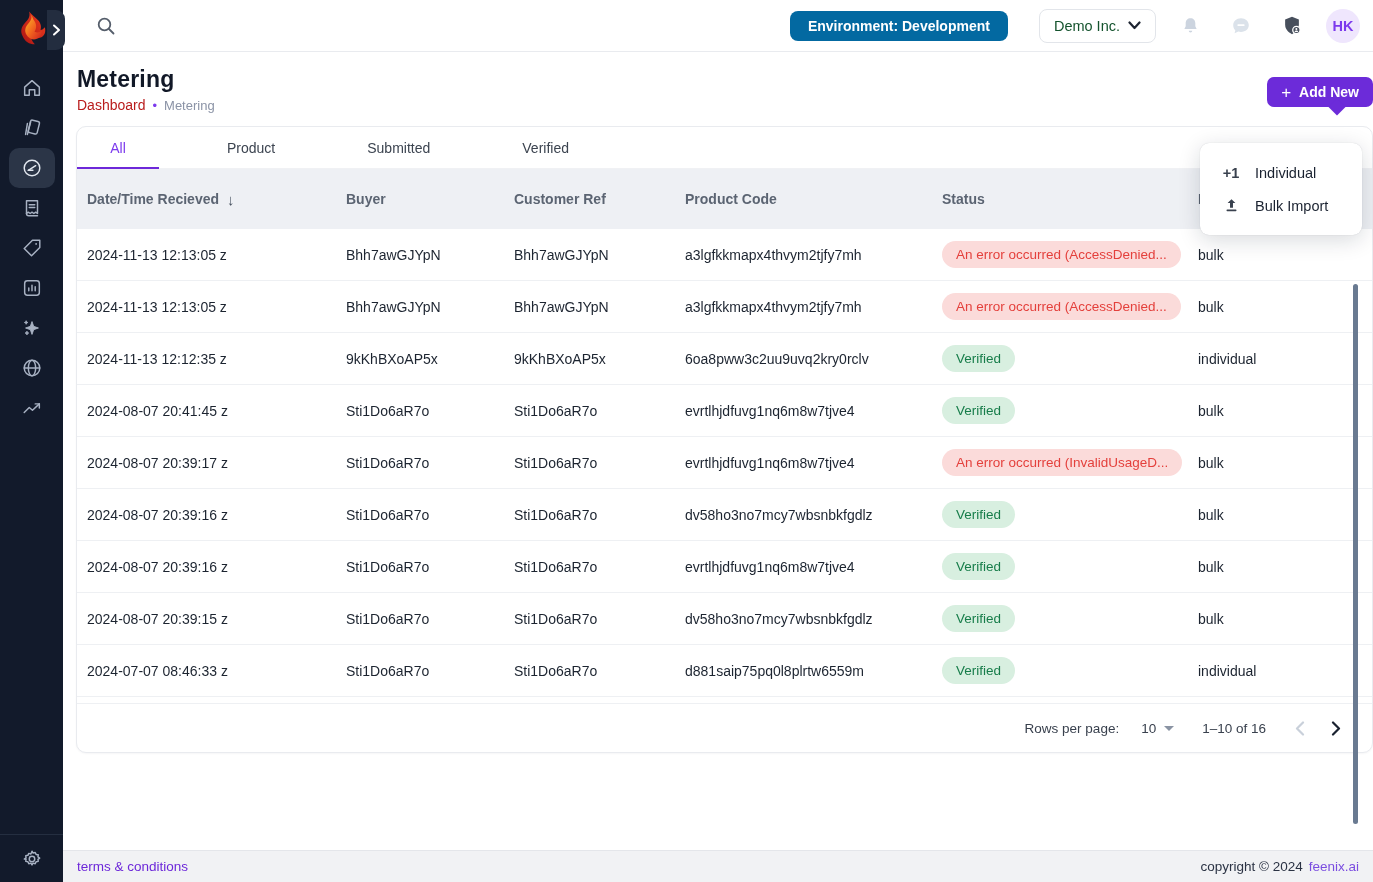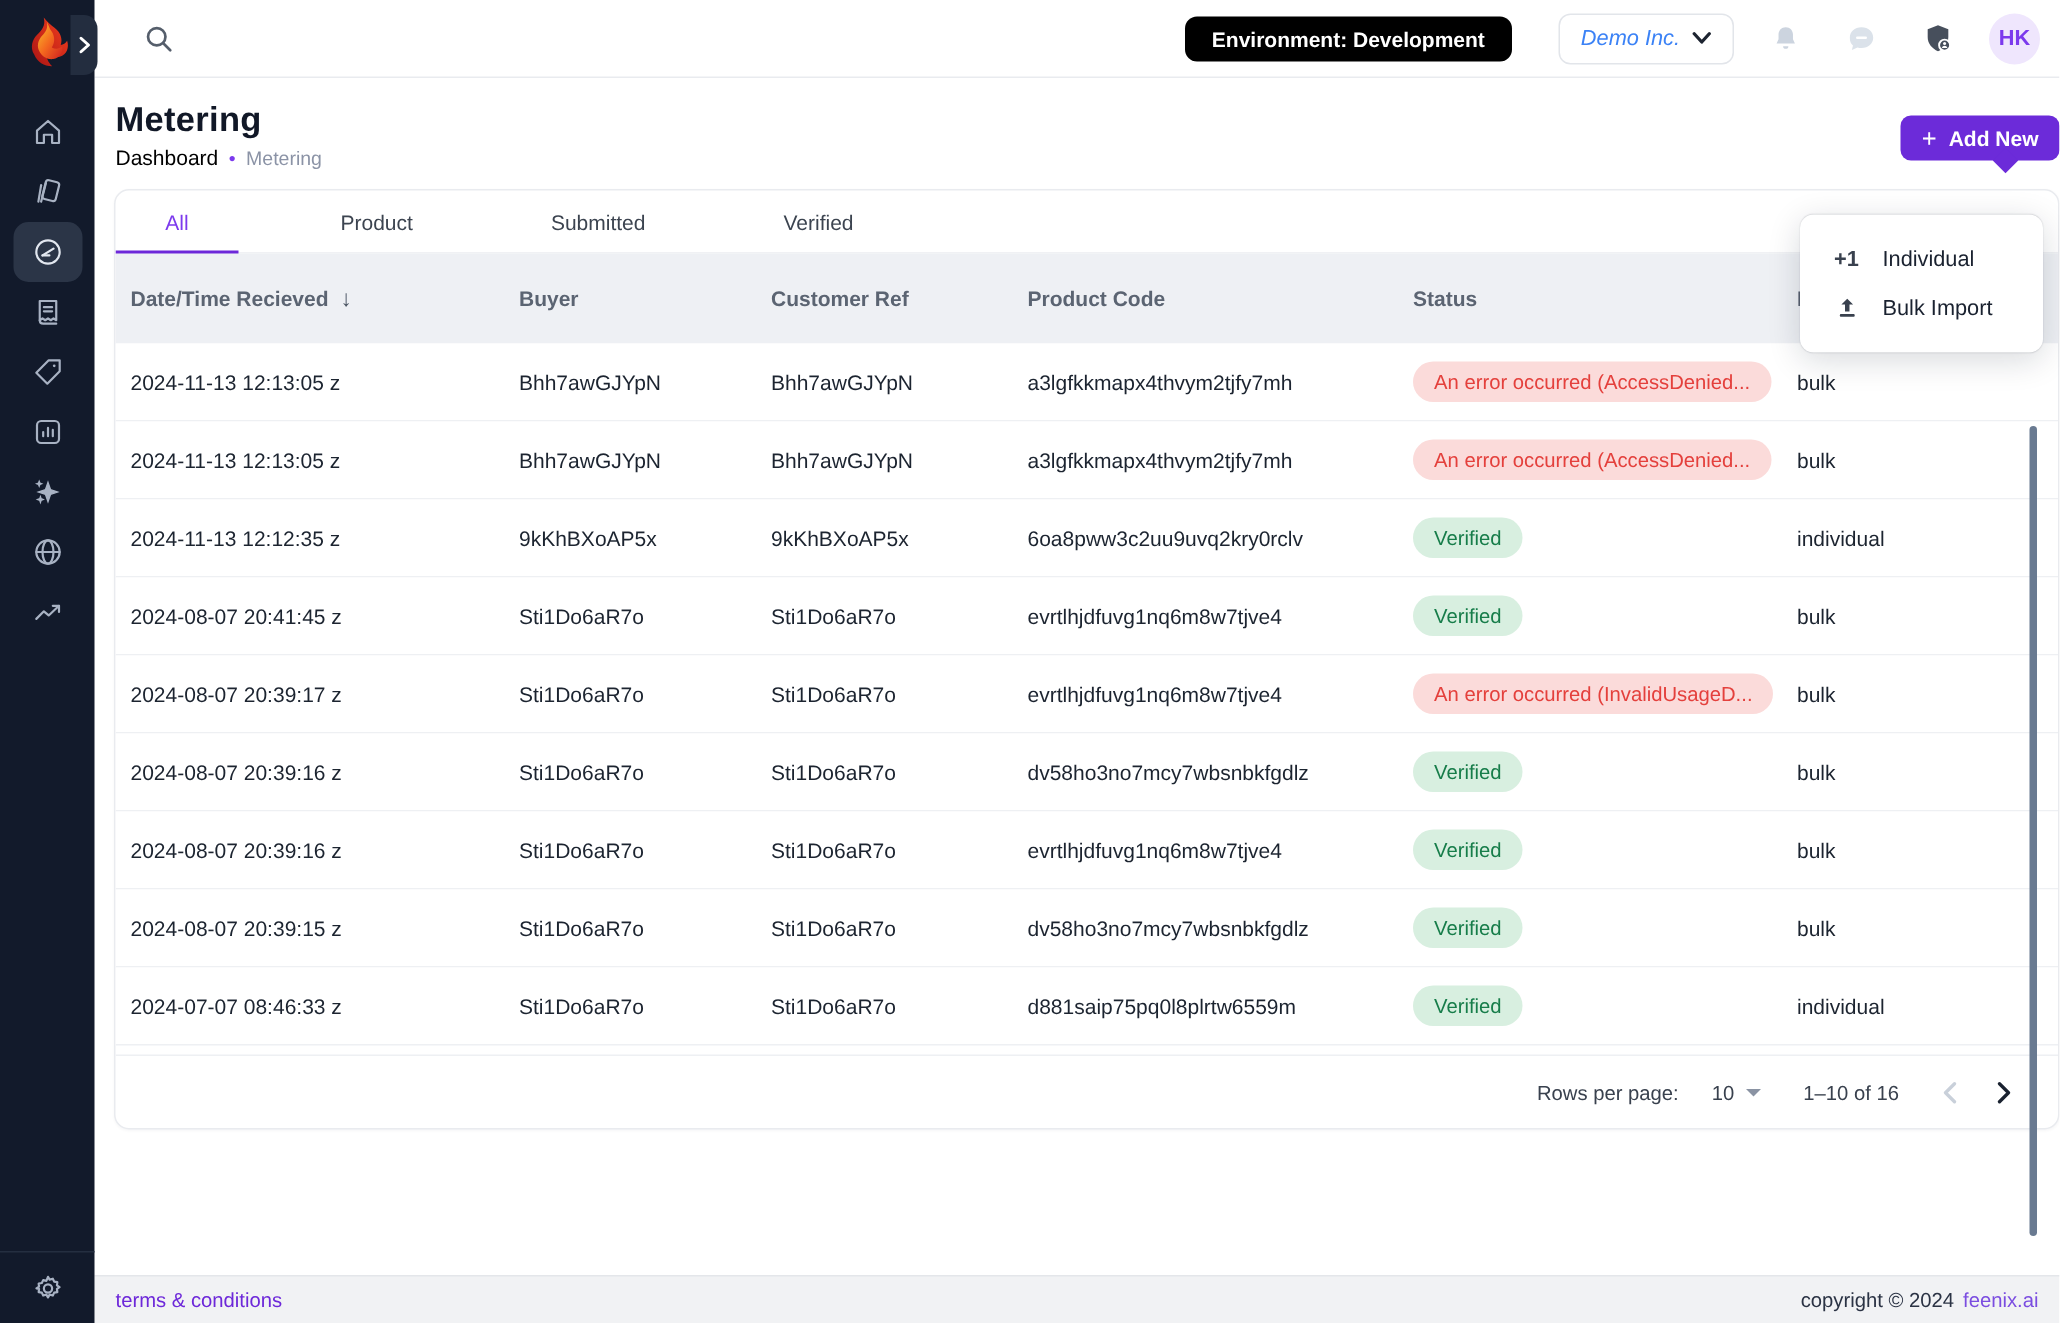--- a/index.html
+++ b/index.html
@@ -18,31 +18,31 @@
   .nav-item.active svg { stroke:#e2e7ef; }
   .sidebar-bottom { margin-top:auto; width:100%; border-top:1px solid #242e40; height:48px; display:flex; align-items:center; justify-content:center; }
 
   
   .main { flex:1; display:flex; flex-direction:column; position:relative; background:#fff; }
 
   
   .topbar { height:52px; border-bottom:1px solid #e9ebef; display:flex; align-items:center; padding:0 13px 0 32px; gap:17px; background:#fff; }
   .search-btn { display:flex; align-items:center; cursor:pointer; }
   .topbar-spacer { flex:1; }
-  .env-btn { background:#000000; color:#fff; font-size:14px; font-weight:700; border:none; border-radius:8px; height:30px; padding:0 18px; cursor:pointer; }
-  .org-select { display:flex; align-items:center; gap:8px; border:1px solid #e2e5ea; border-radius:8px; height:34px; padding:0 14px; font-size:14.5px; color:#3b82f6; background:#fff; cursor:pointer; margin-left:14px;font-style:italic; }
+  .env-btn { background:#0369a1; color:#fff; font-size:14px; font-weight:700; border:none; border-radius:8px; height:30px; padding:0 18px; cursor:pointer; }
+  .org-select { display:flex; align-items:center; gap:8px; border:1px solid #e2e5ea; border-radius:8px; height:34px; padding:0 14px; font-size:14.5px; color:#14532d; background:#fff; cursor:pointer; margin-left:14px; }
   .icon-btn { width:34px; display:flex; align-items:center; justify-content:center; cursor:pointer; }
   .avatar { width:34px; height:34px; border-radius:50%; background:#efe6fd; color:#7c3aed; font-weight:700; font-size:14.5px; display:flex; align-items:center; justify-content:center; cursor:pointer; }
 
   
   .content { flex:1; position:relative; padding:14px 0 0 13px; }
   .page-head { display:flex; align-items:flex-start; padding-left:1px; }
   .page-title { font-size:23px; font-weight:700; color:#111827; letter-spacing:.2px; }
   .breadcrumb { margin-top:4px; font-size:13.5px; display:flex; align-items:center; gap:7px; }
-  .crumb-root { color:#000000; font-weight:500; font-size:14px; }
+  .crumb-root { color:#b91c1c; font-weight:500; font-size:14px; }
   .crumb-dot { color:#7c3aed; font-size:13px; }
   .crumb-current { color:#8b93a6; font-size:13px; }
   .add-new-btn { margin-left:auto; background:#6c2bd9; color:#fff; border:none; border-radius:7px; height:30px; padding:0 14px; font-size:14px; font-weight:600; display:flex; align-items:center; gap:8px; cursor:pointer; margin-top:11px; position:relative; }
   .add-new-btn .plus { font-size:17px; font-weight:400; line-height:1; }
   .btn-tail { position:absolute; right:30px; top:49px; width:12px; height:12px; background:#6c2bd9; transform:rotate(45deg); z-index:19; }
 
   
   .dropdown { position:absolute; top:91px; right:11px; width:162px; background:#fff; border-radius:9px; box-shadow:0 5px 22px rgba(15,23,42,.16), 0 0 1px rgba(15,23,42,.2); z-index:20; padding:13px 0; }
   .menu-item { display:flex; align-items:center; gap:13px; height:33px; padding:0 10px 0 20px; font-size:14.5px; color:#1a2230; cursor:pointer; }
   .menu-item .mi-icon { width:22px; display:flex; justify-content:center; color:#39414e; font-weight:600; font-size:14.5px; }

